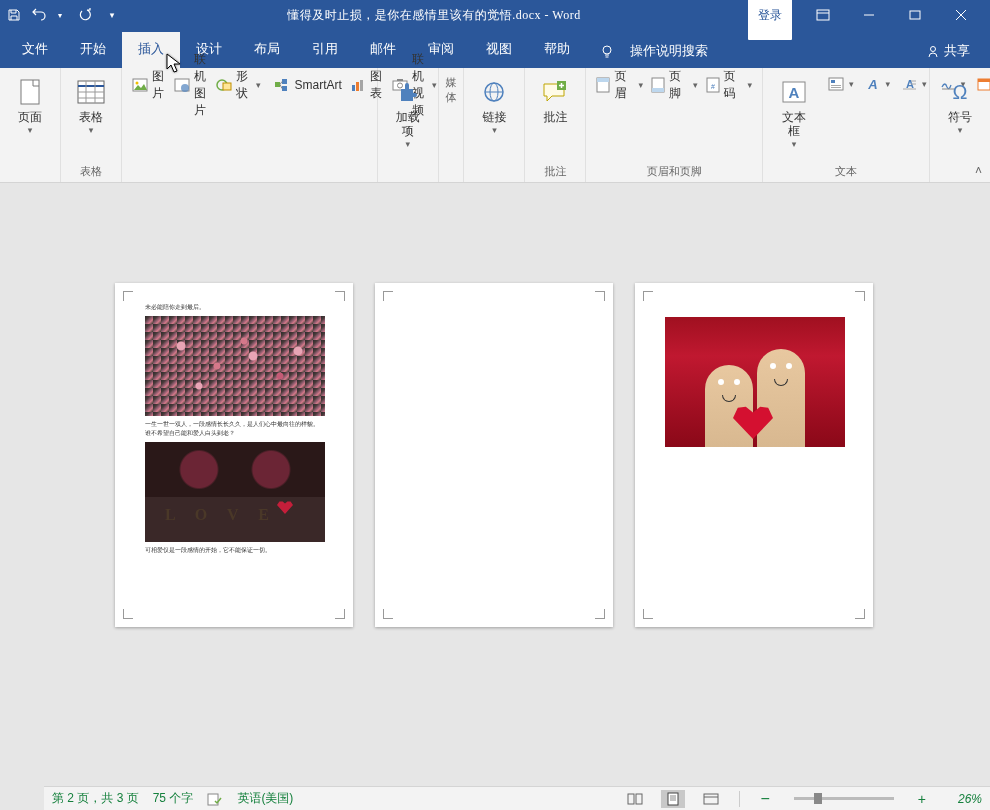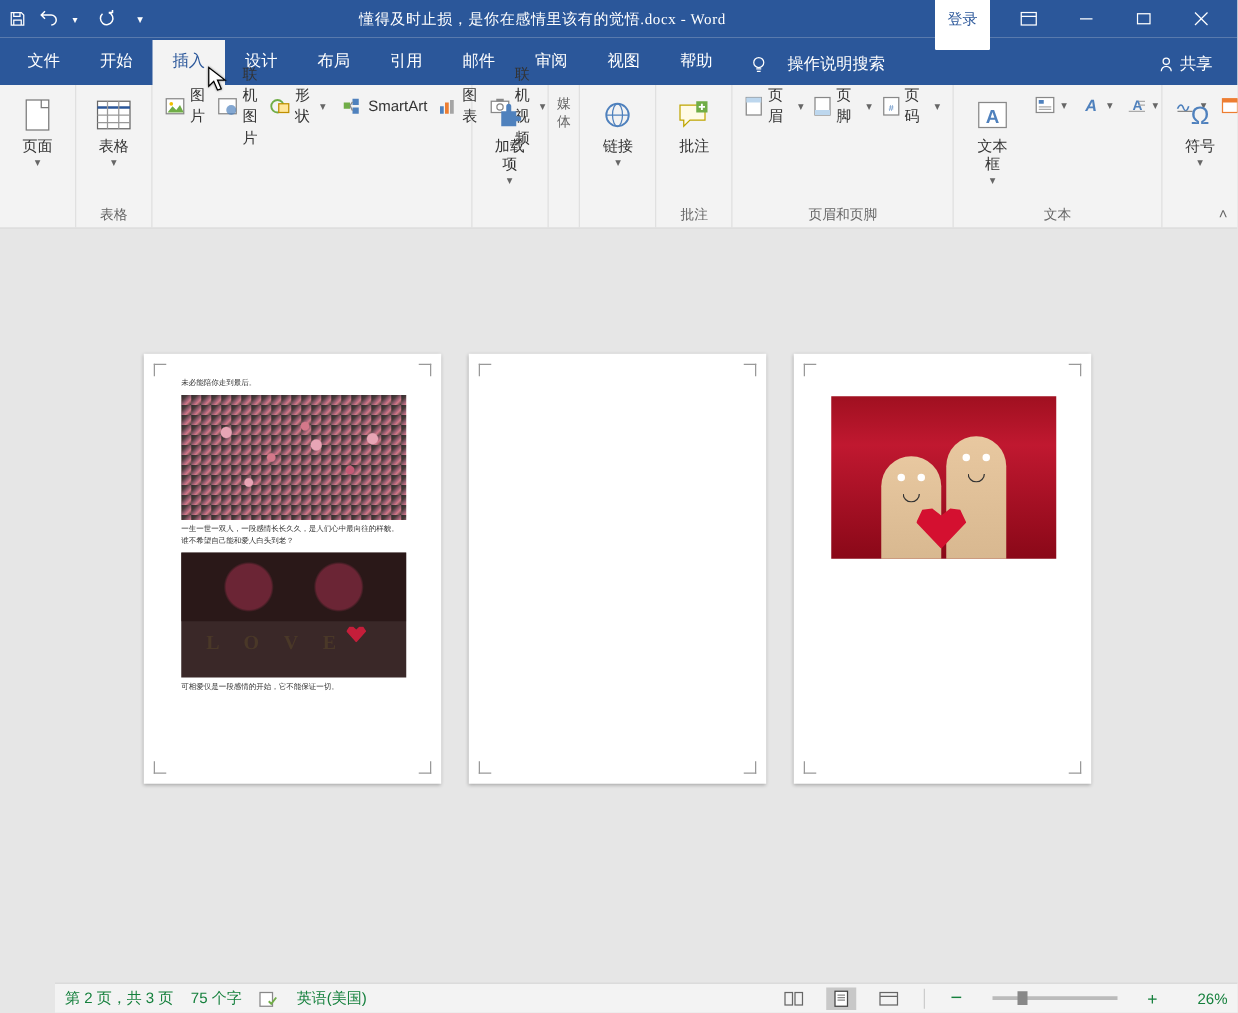--- a/index.html
+++ b/index.html
@@ -531,20 +531,20 @@
         <rect x="1" y="1" width="14" height="10" fill="none" stroke="#666"></rect>
         <line x1="1" y1="4" x2="15" y2="4" stroke="#666"></line>
       </svg>
     </div>
   <div class="sep"></div>
   <span style="font-size:16px;cursor:pointer;padding:0 4px;">−</span>
   <div class="slider">
       <div class="thumb"></div>
     </div>
   <span style="font-size:14px;cursor:pointer;padding:0 4px;">+</span>
-  <span style="min-width:38px;text-align:right;">26%</span>
+  <span style="min-width:38px;text-align:right;font-style:italic;">26%</span>
 </div>
 
 <div class="cursor-arrow">
   <svg width="18" height="22" viewBox="0 0 18 22">
       <path d="M2 2 L2 17 L6 13 L9 20 L12 19 L9 12 L15 12 Z" fill="#fff" stroke="#000" stroke-width="1"></path>
     </svg>
 </div>
 
 </body></html>

